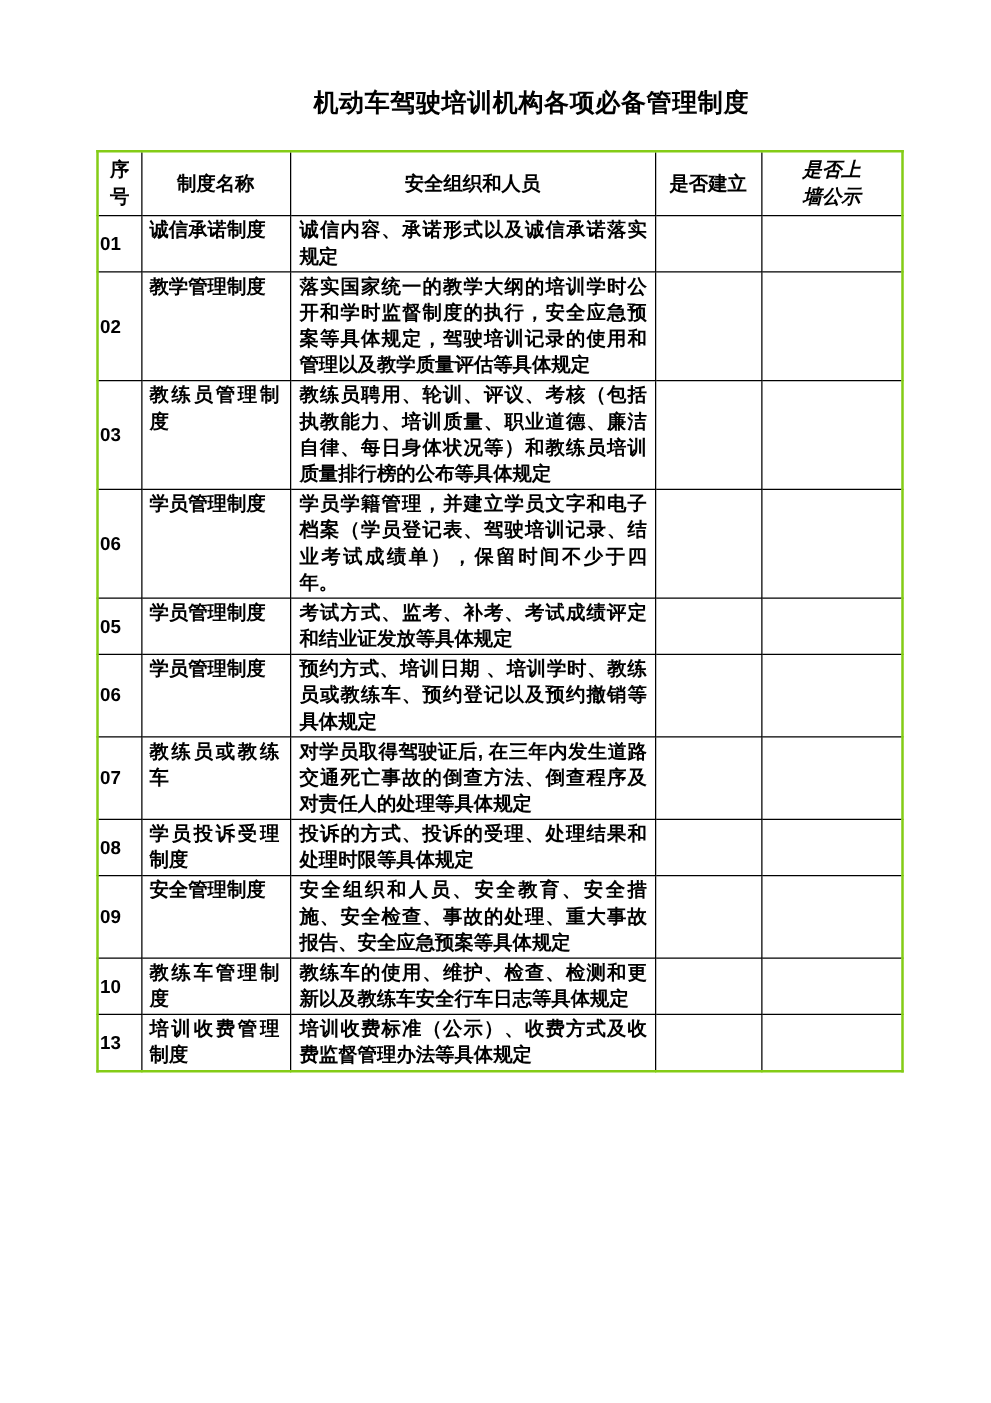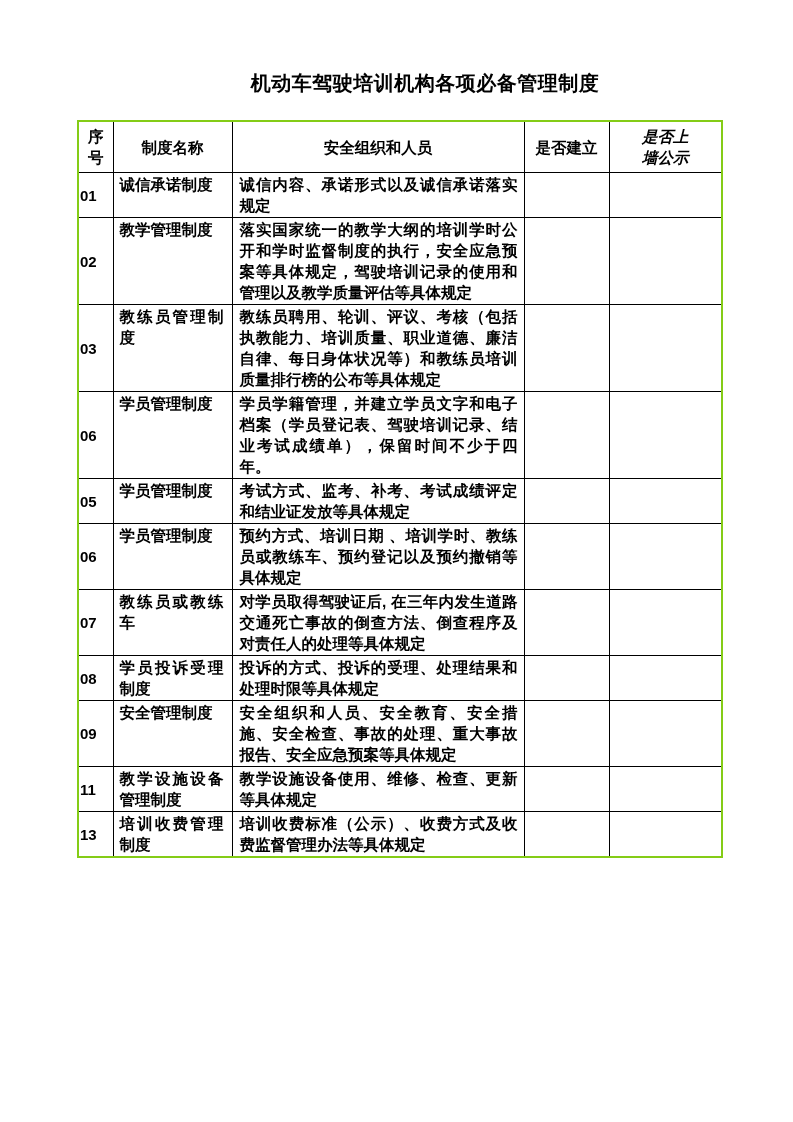--- a/index.html
+++ b/index.html
@@ -163,28 +163,28 @@
   </tr>
 
   <tr>
     <td class="c-idx">09</td>
     <td class="c-name">安全管理制度</td>
     <td class="c-content">安全组织和人员、安全教育、安全措施、安全检查、事故的处理、重大事故报告、安全应急预案等具体规定</td>
     <td class="c-est"></td>
     <td class="c-post"></td>
   </tr>
 
-
   <tr>
-    <td class="c-idx">11</td>
-    <td class="c-name">教学设施设备管理制度</td>
-    <td class="c-content">教学设施设备使用、维修、检查、更新等具体规定</td>
+    <td class="c-idx">10</td>
+    <td class="c-name">教练车管理制度</td>
+    <td class="c-content">教练车的使用、维护、检查、检测和更新以及教练车安全行车日志等具体规定</td>
     <td class="c-est"></td>
     <td class="c-post"></td>
   </tr>
+
 
 
   <tr>
     <td class="c-idx">13</td>
     <td class="c-name">培训收费管理制度</td>
     <td class="c-content">培训收费标准（公示）、收费方式及收费监督管理办法等具体规定</td>
     <td class="c-est"></td>
     <td class="c-post"></td>
   </tr>
 </tbody>

